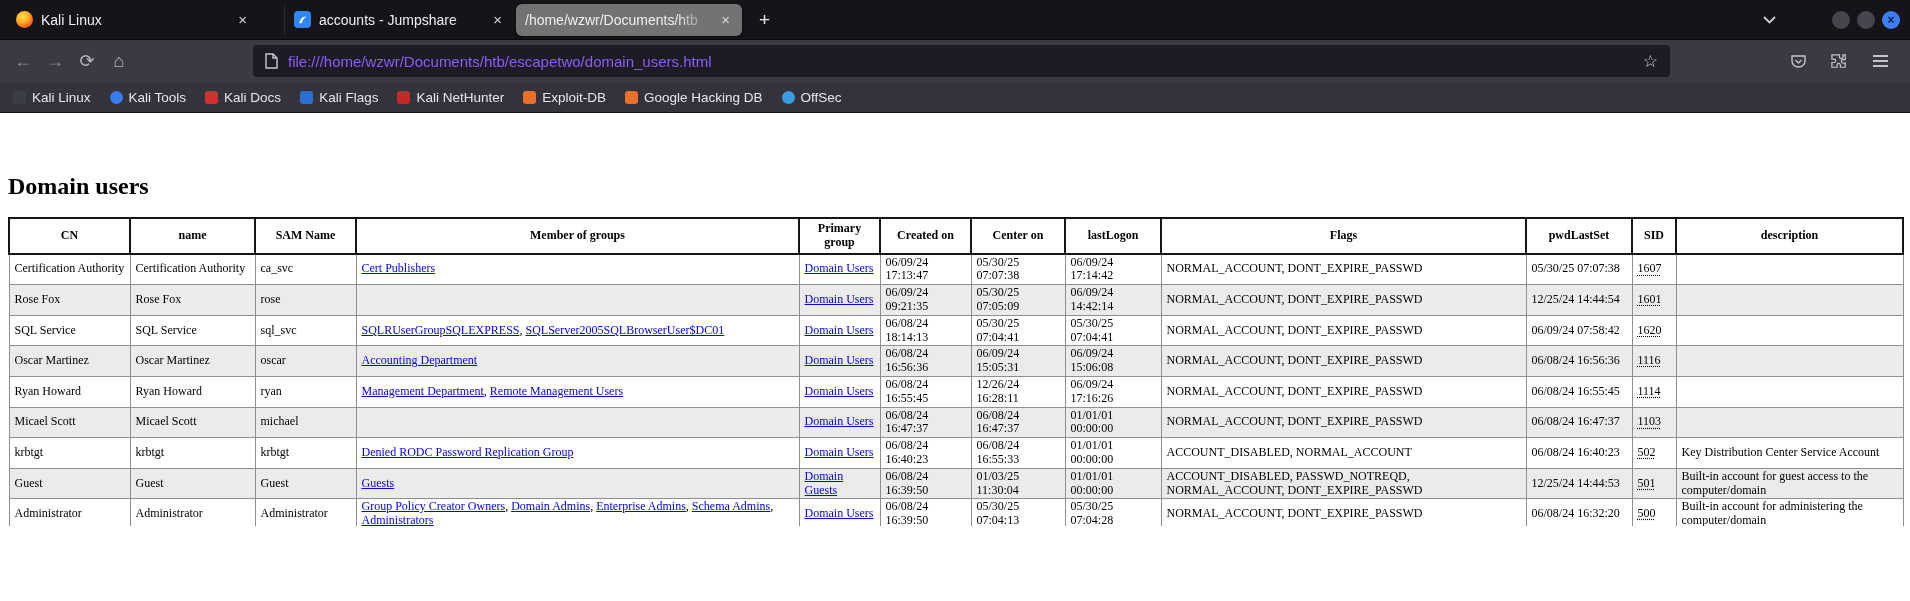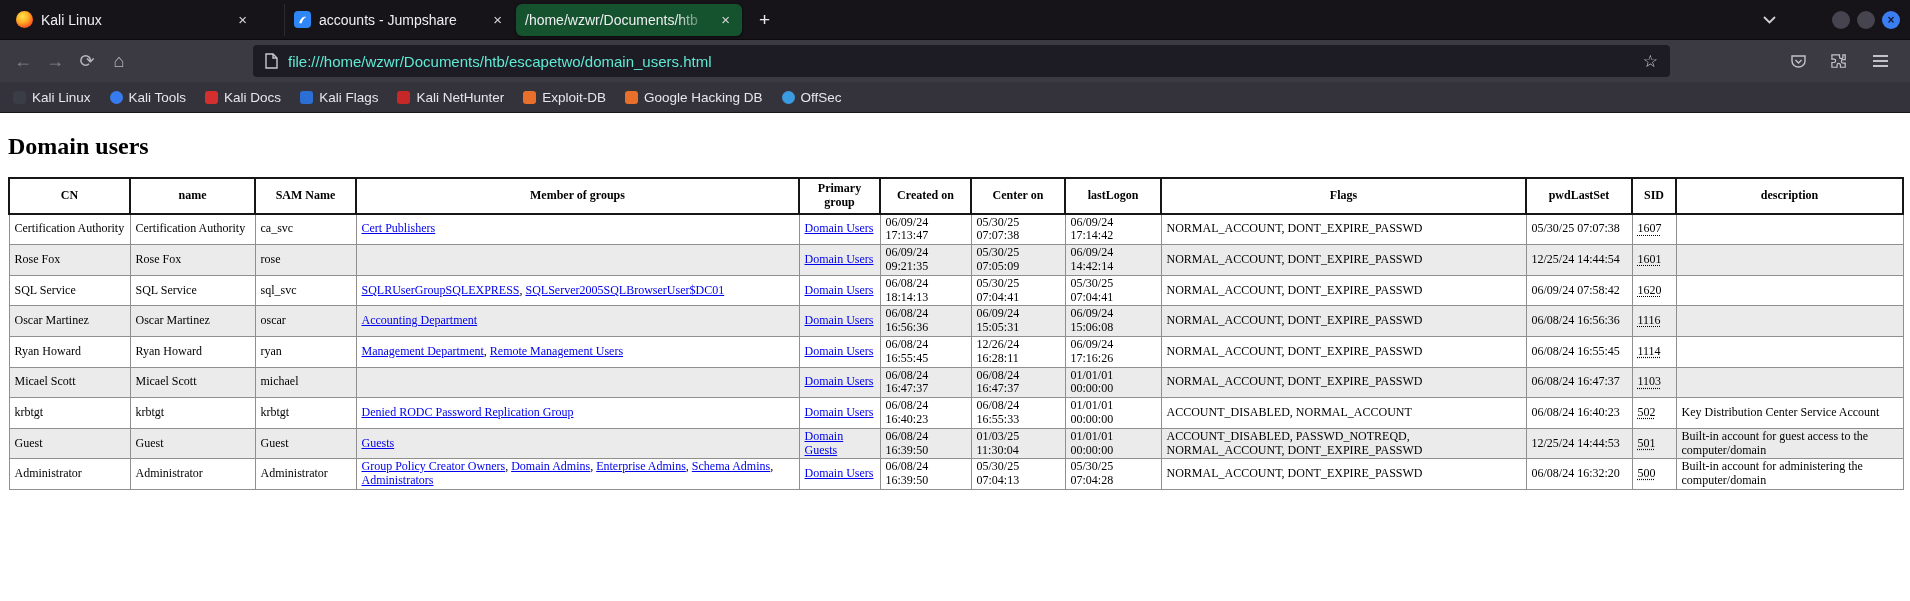--- a/index.html
+++ b/index.html
@@ -15,57 +15,57 @@
     padding-left:6px; border-bottom:1px solid #0b0a0d;
   }
   .tab {
     height:32px; margin:0 1px; display:flex; align-items:center; gap:8px;
     padding:0 9px; border-radius:6px; color:#efeef3; font-size:14px; min-width:0;
   }
   .tab .tab-title { white-space:nowrap; overflow:hidden; flex:1;
     mask-image:linear-gradient(90deg,#000 82%,transparent); }
   .tab-1 { width:252px; }
   .tab-2 { width:230px; border-left:1px solid #2c2a31; border-radius:0;margin-left:24px; }
-  .tab-active { width:226px; background:#14532d; box-shadow:0 1px 3px rgba(0,0,0,.5); }
+  .tab-active { width:226px; background:#737373; box-shadow:0 1px 3px rgba(0,0,0,.5); }
   .tab-close { flex:none; color:#d6d5dc; font-size:15px; line-height:1; padding:2px 3px; border-radius:3px; }
   .favicon { width:17px; height:17px; flex:none; }
   .firefox-logo { border-radius:50%;
     background:radial-gradient(circle at 38% 32%, #ffe14d 0%, #ffb026 38%, #ff6a1f 65%, #e2264d 100%); }
   .jumpshare-logo { border-radius:4px; background:#2e86f7; display:flex; align-items:center; justify-content:center; }
   .newtab-btn { color:#e8e7ec; font-size:19px; margin-left:10px; padding:0 6px; }
   .tabbar-spacer { flex:1; }
   .alltabs-btn { margin-right:56px; display:flex; align-items:center; }
   .win-controls { display:flex; align-items:center; gap:7px; margin-right:10px; }
   .win-circle { width:18px; height:18px; border-radius:50%; background:#46454f; }
   .win-close { background:#3b7ef2; color:#101c3a; font-size:12px; font-weight:bold;
     display:flex; align-items:center; justify-content:center; }
 
   
   .navbar { height:42px; flex:none; background:#3b3a43; display:flex; align-items:center; padding:0 7px; }
   .nav-icon { width:32px; height:30px; display:flex; align-items:center; justify-content:center;
     color:#b6b5be; font-size:18px; border-radius:4px; flex:none; }
   .nav-dim { color:#83828c; }
   .urlbar { height:32px; width:1417px; margin-left:118px; flex:none; background:#1d1c24;
     border-radius:4px; display:flex; align-items:center; padding:0 12px; gap:10px; }
-  .url-text { color:#5eead4; font-size:15px; white-space:nowrap; overflow:hidden; flex:1; }
+  .url-text { color:#8b5cf6; font-size:15px; white-space:nowrap; overflow:hidden; flex:1; }
   .star-btn { color:#cfced6; font-size:17px; flex:none; }
   .right-icons { display:flex; align-items:center; gap:9px; margin-left:112px; }
   .hamburger { display:flex; flex-direction:column; gap:3px; }
   .hamburger span { width:15px; height:2px; background:#c3c2cb; display:block; }
 
   
   .bookmarksbar { height:31px; flex:none; background:#34333c; display:flex; align-items:center;
     padding:0 13px; gap:19px; border-bottom:1px solid #17161b; }
   .bookmark { display:flex; align-items:center; gap:6px; color:#e7e6eb; font-size:13.5px; white-space:nowrap; }
   .bm-icon { width:13px; height:13px; border-radius:3px; flex:none; }
   .bm-icon.circle { border-radius:50%; }
 
   
   .content { flex:1; background:#ffffff; color:#000; padding:0 8px;
-    font-family:"Liberation Serif", serif; overflow:hidden; }
+    font-family:"Liberation Serif", serif; overflow:hidden;margin-top:40px; }
   .page-title { font-size:24px; font-weight:bold; margin:20px 0 17px 0; }
   table.users { border-collapse:collapse; table-layout:fixed; width:1894px;
     font-size:12px; line-height:1.15; }
   table.users th { border:2px solid #161616; font-weight:bold; text-align:center;
     padding:3px 2px; background:#fff; }
   table.users td { border:1px solid #8f8f8f; padding:1px 5px; vertical-align:middle;
     overflow:hidden; word-wrap:break-word; }
   table.users tbody tr:nth-child(even) td { background:#ebebeb; }
   table.users a { color:#0000ee; text-decoration:underline; }
   .sid-val { text-decoration:underline dotted; text-underline-offset:2px; }

